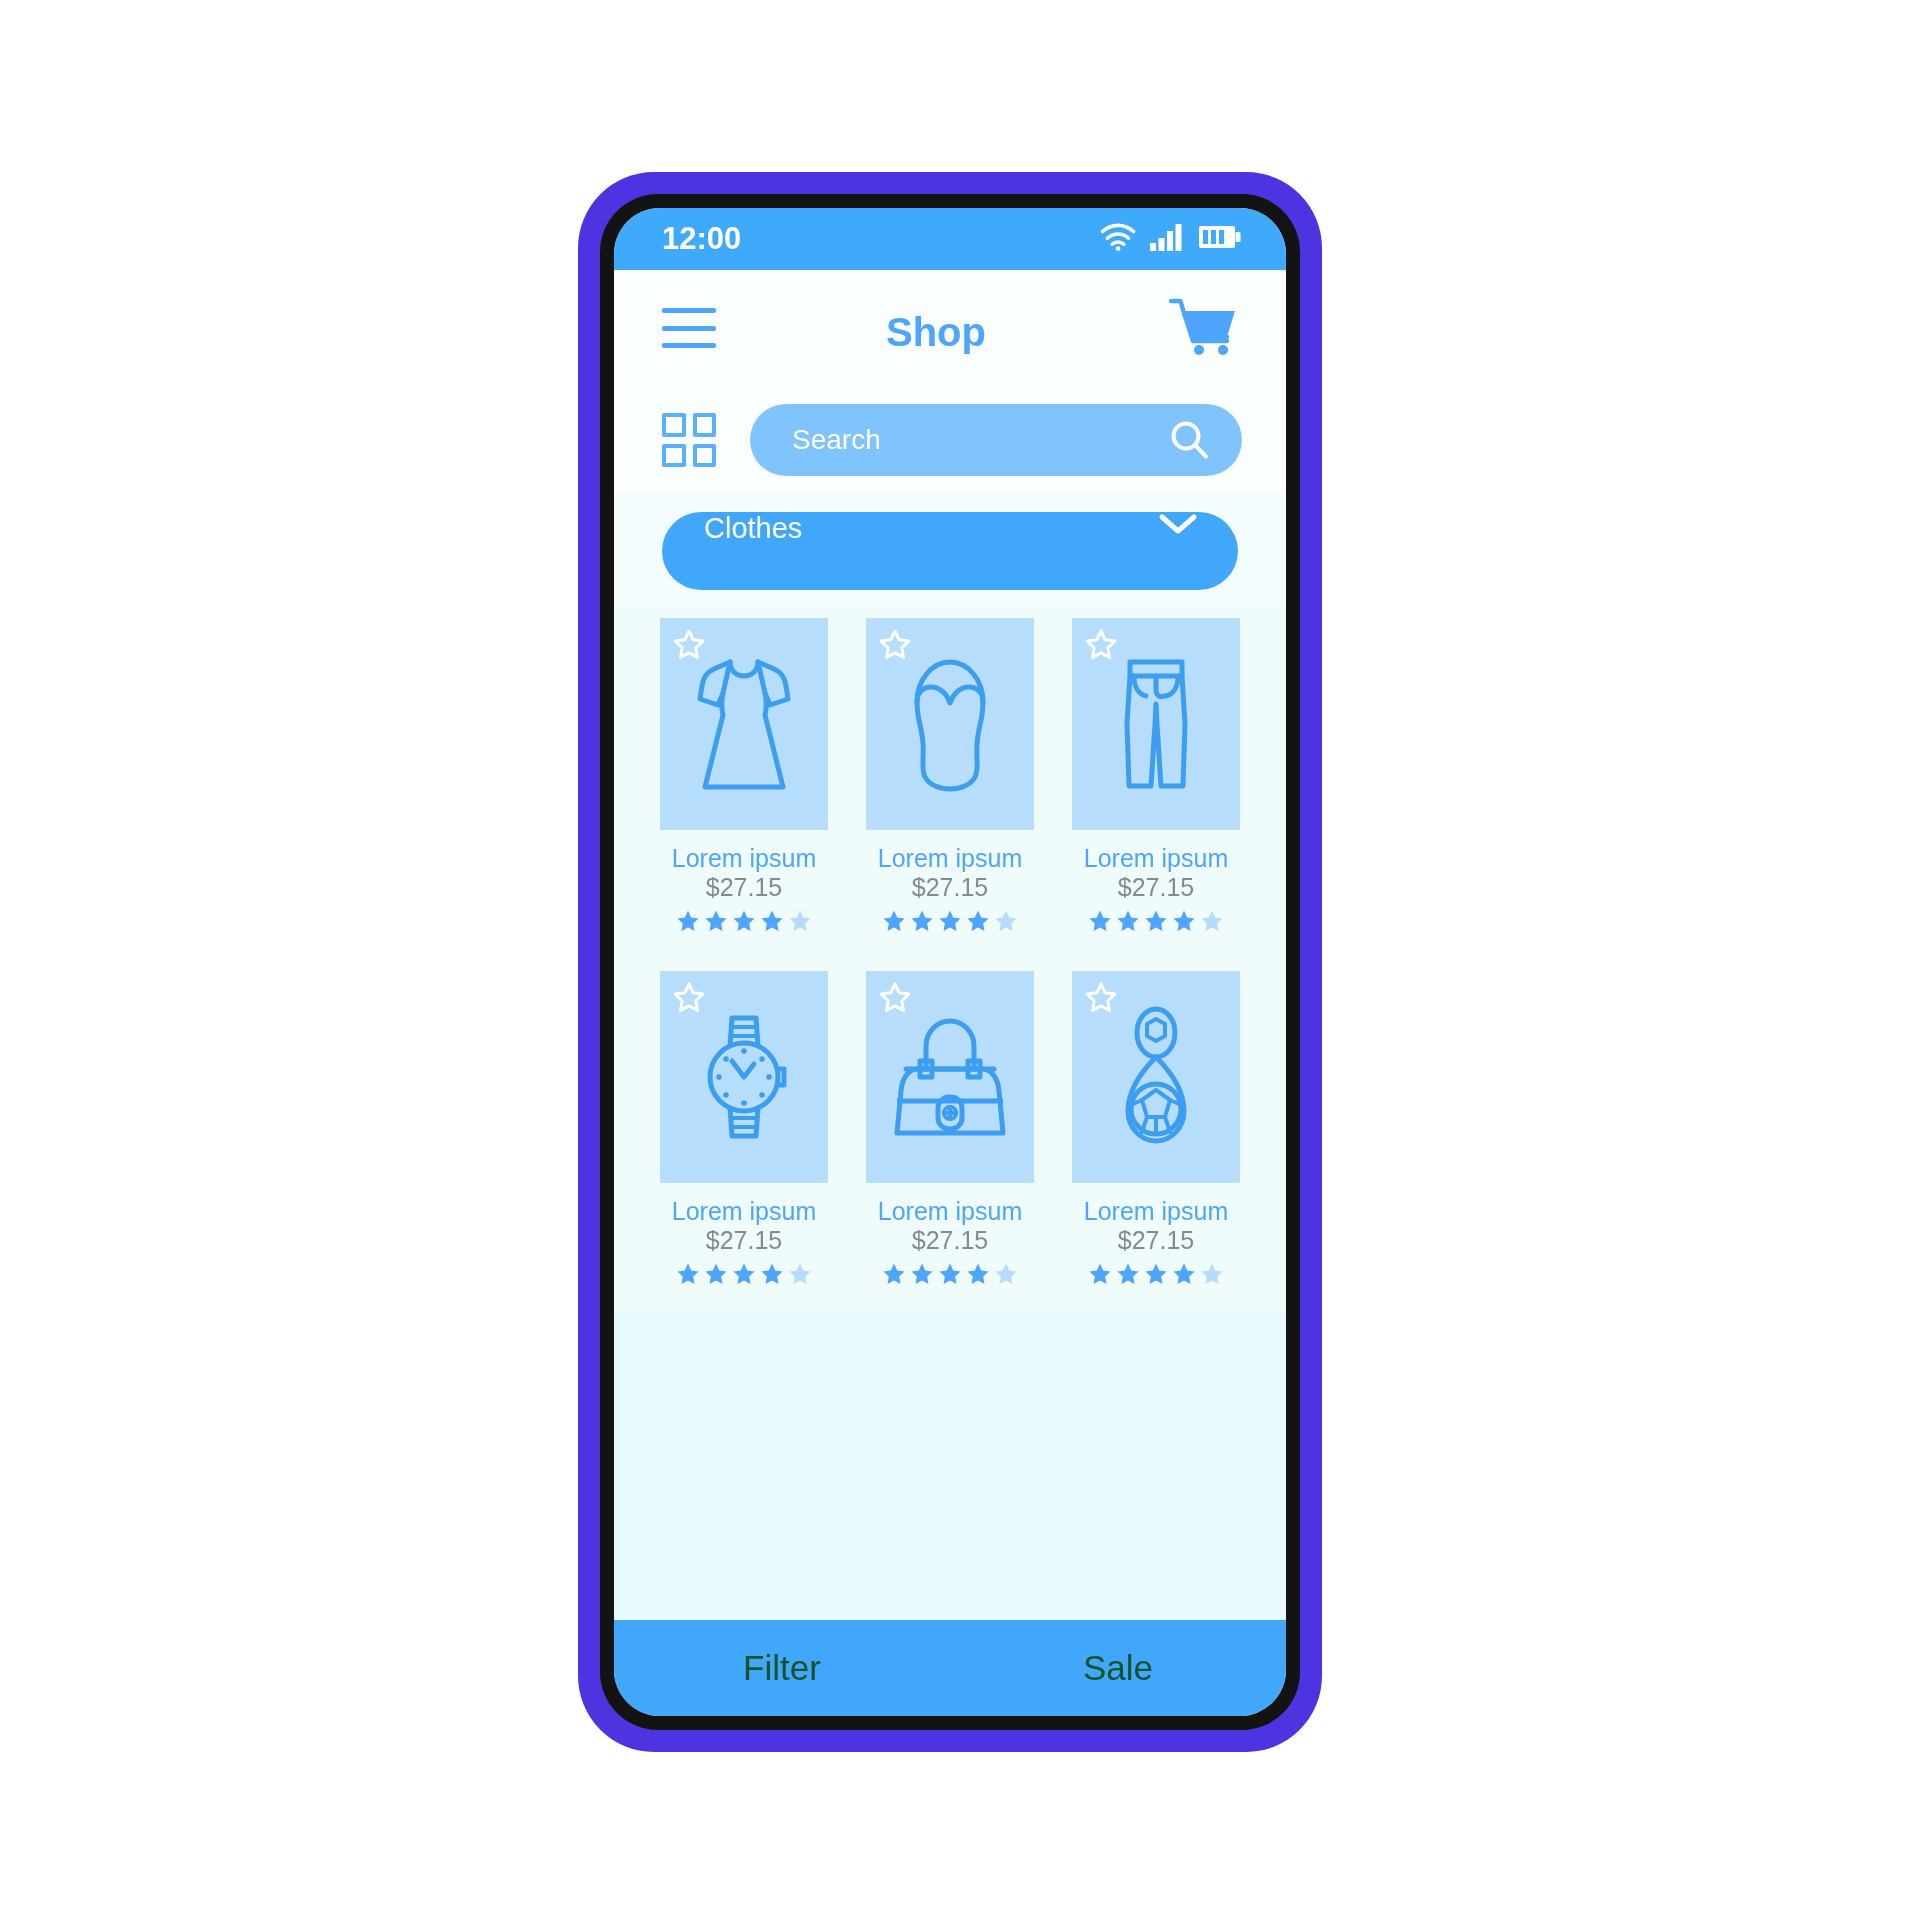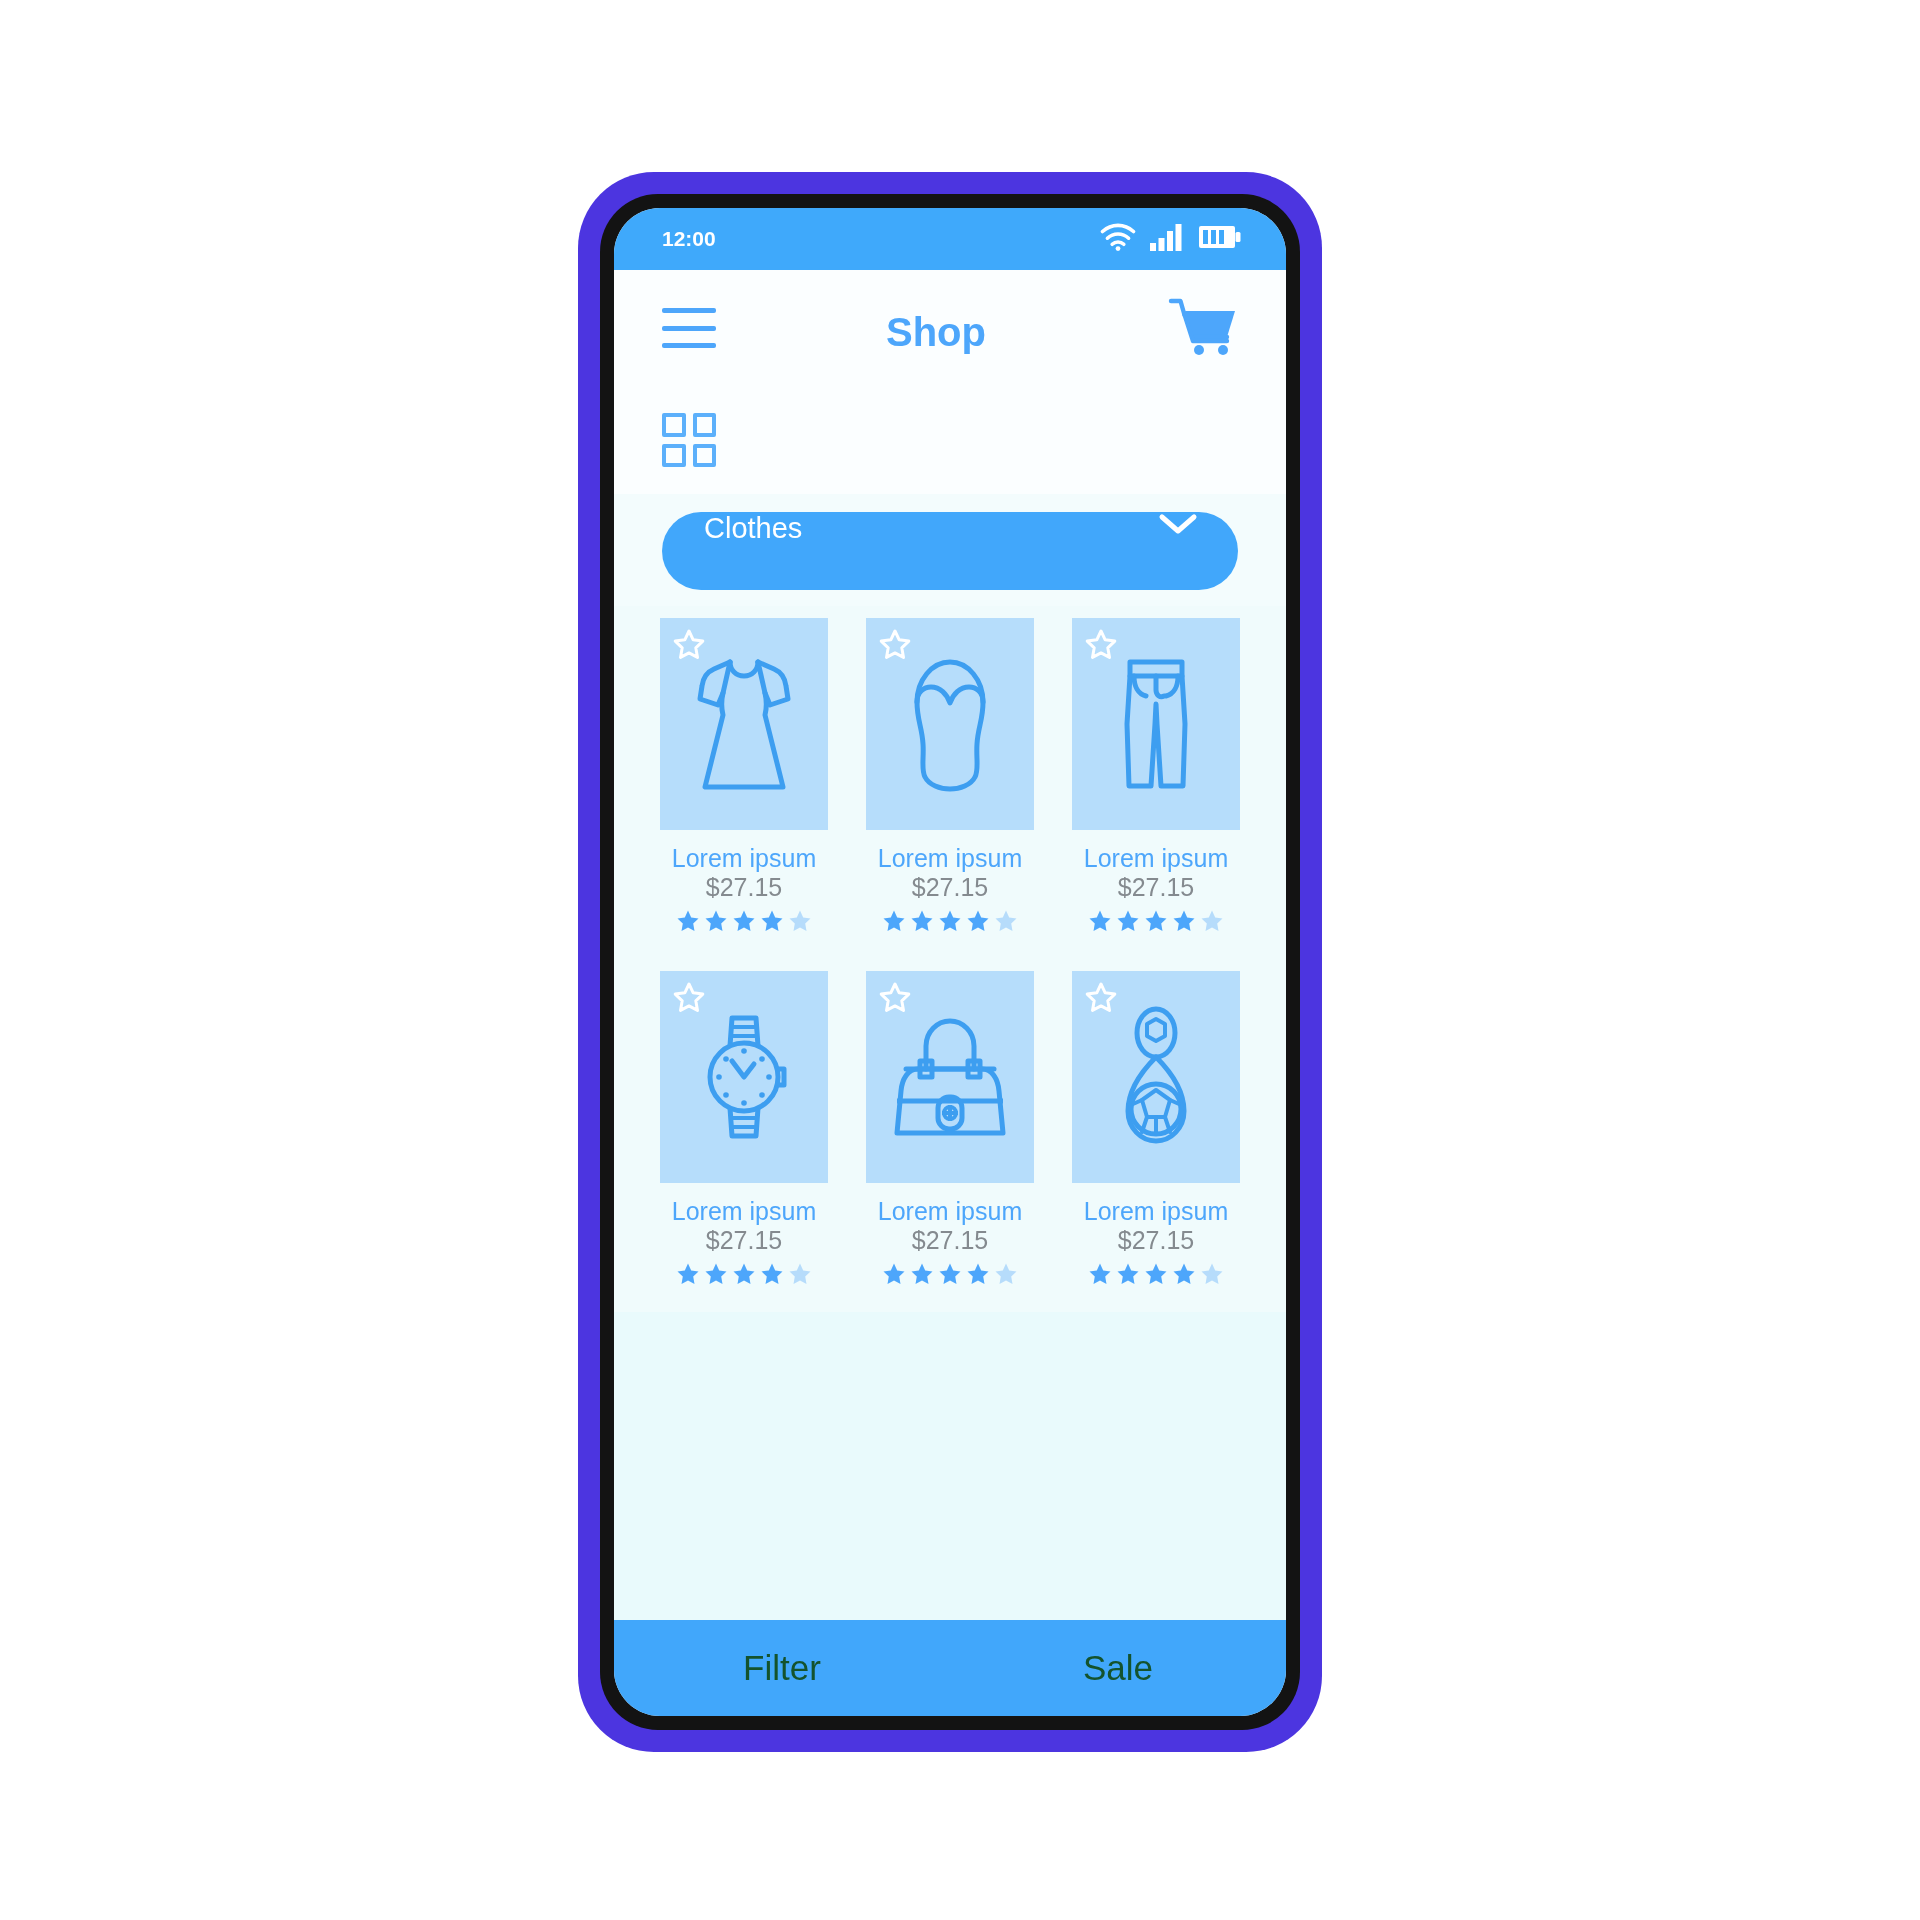--- a/index.html
+++ b/index.html
@@ -59,21 +59,21 @@
     background: #3fa9fb;
     display: flex;
     align-items: center;
     justify-content: space-between;
     padding: 0 44px 0 48px;
     box-sizing: border-box;
     flex: none;
   }
   .status-time {
     color: #ffffff;
-    font-size: 21px;
+    font-size: 31px;
     font-weight: bold;
     letter-spacing: 0px;
   }
   .status-icons {
     display: flex;
     align-items: center;
     gap: 13px;
   }
 
   
@@ -308,20 +308,29 @@
           </span>
         </div>
 
         <div class="search-row">
           <div class="grid-icon">
             <i></i>
             <i></i>
             <i></i>
             <i></i>
           </div>
+          <div class="search-pill">
+            <span class="search-placeholder">Search</span>
+            <span class="search-mag">
+              <svg width="42" height="42" viewBox="0 0 42 42" fill="none">
+                <circle cx="18" cy="17" r="12.5" stroke="#fff" stroke-width="4"></circle>
+                <path d="M27.5 26.5L38 37.5" stroke="#fff" stroke-width="4" stroke-linecap="round"></path>
+              </svg>
+            </span>
+          </div>
         </div>
 
         <div class="category-wrap">
           <div class="category-bar">
             <span class="category-label">Clothes</span>
             <span class="chev">
               <svg width="40" height="24" viewBox="0 0 40 24" fill="none">
                 <path d="M4 5l16 14L36 5" stroke="#fff" stroke-width="5" stroke-linecap="round" stroke-linejoin="round"></path>
               </svg>
             </span>

